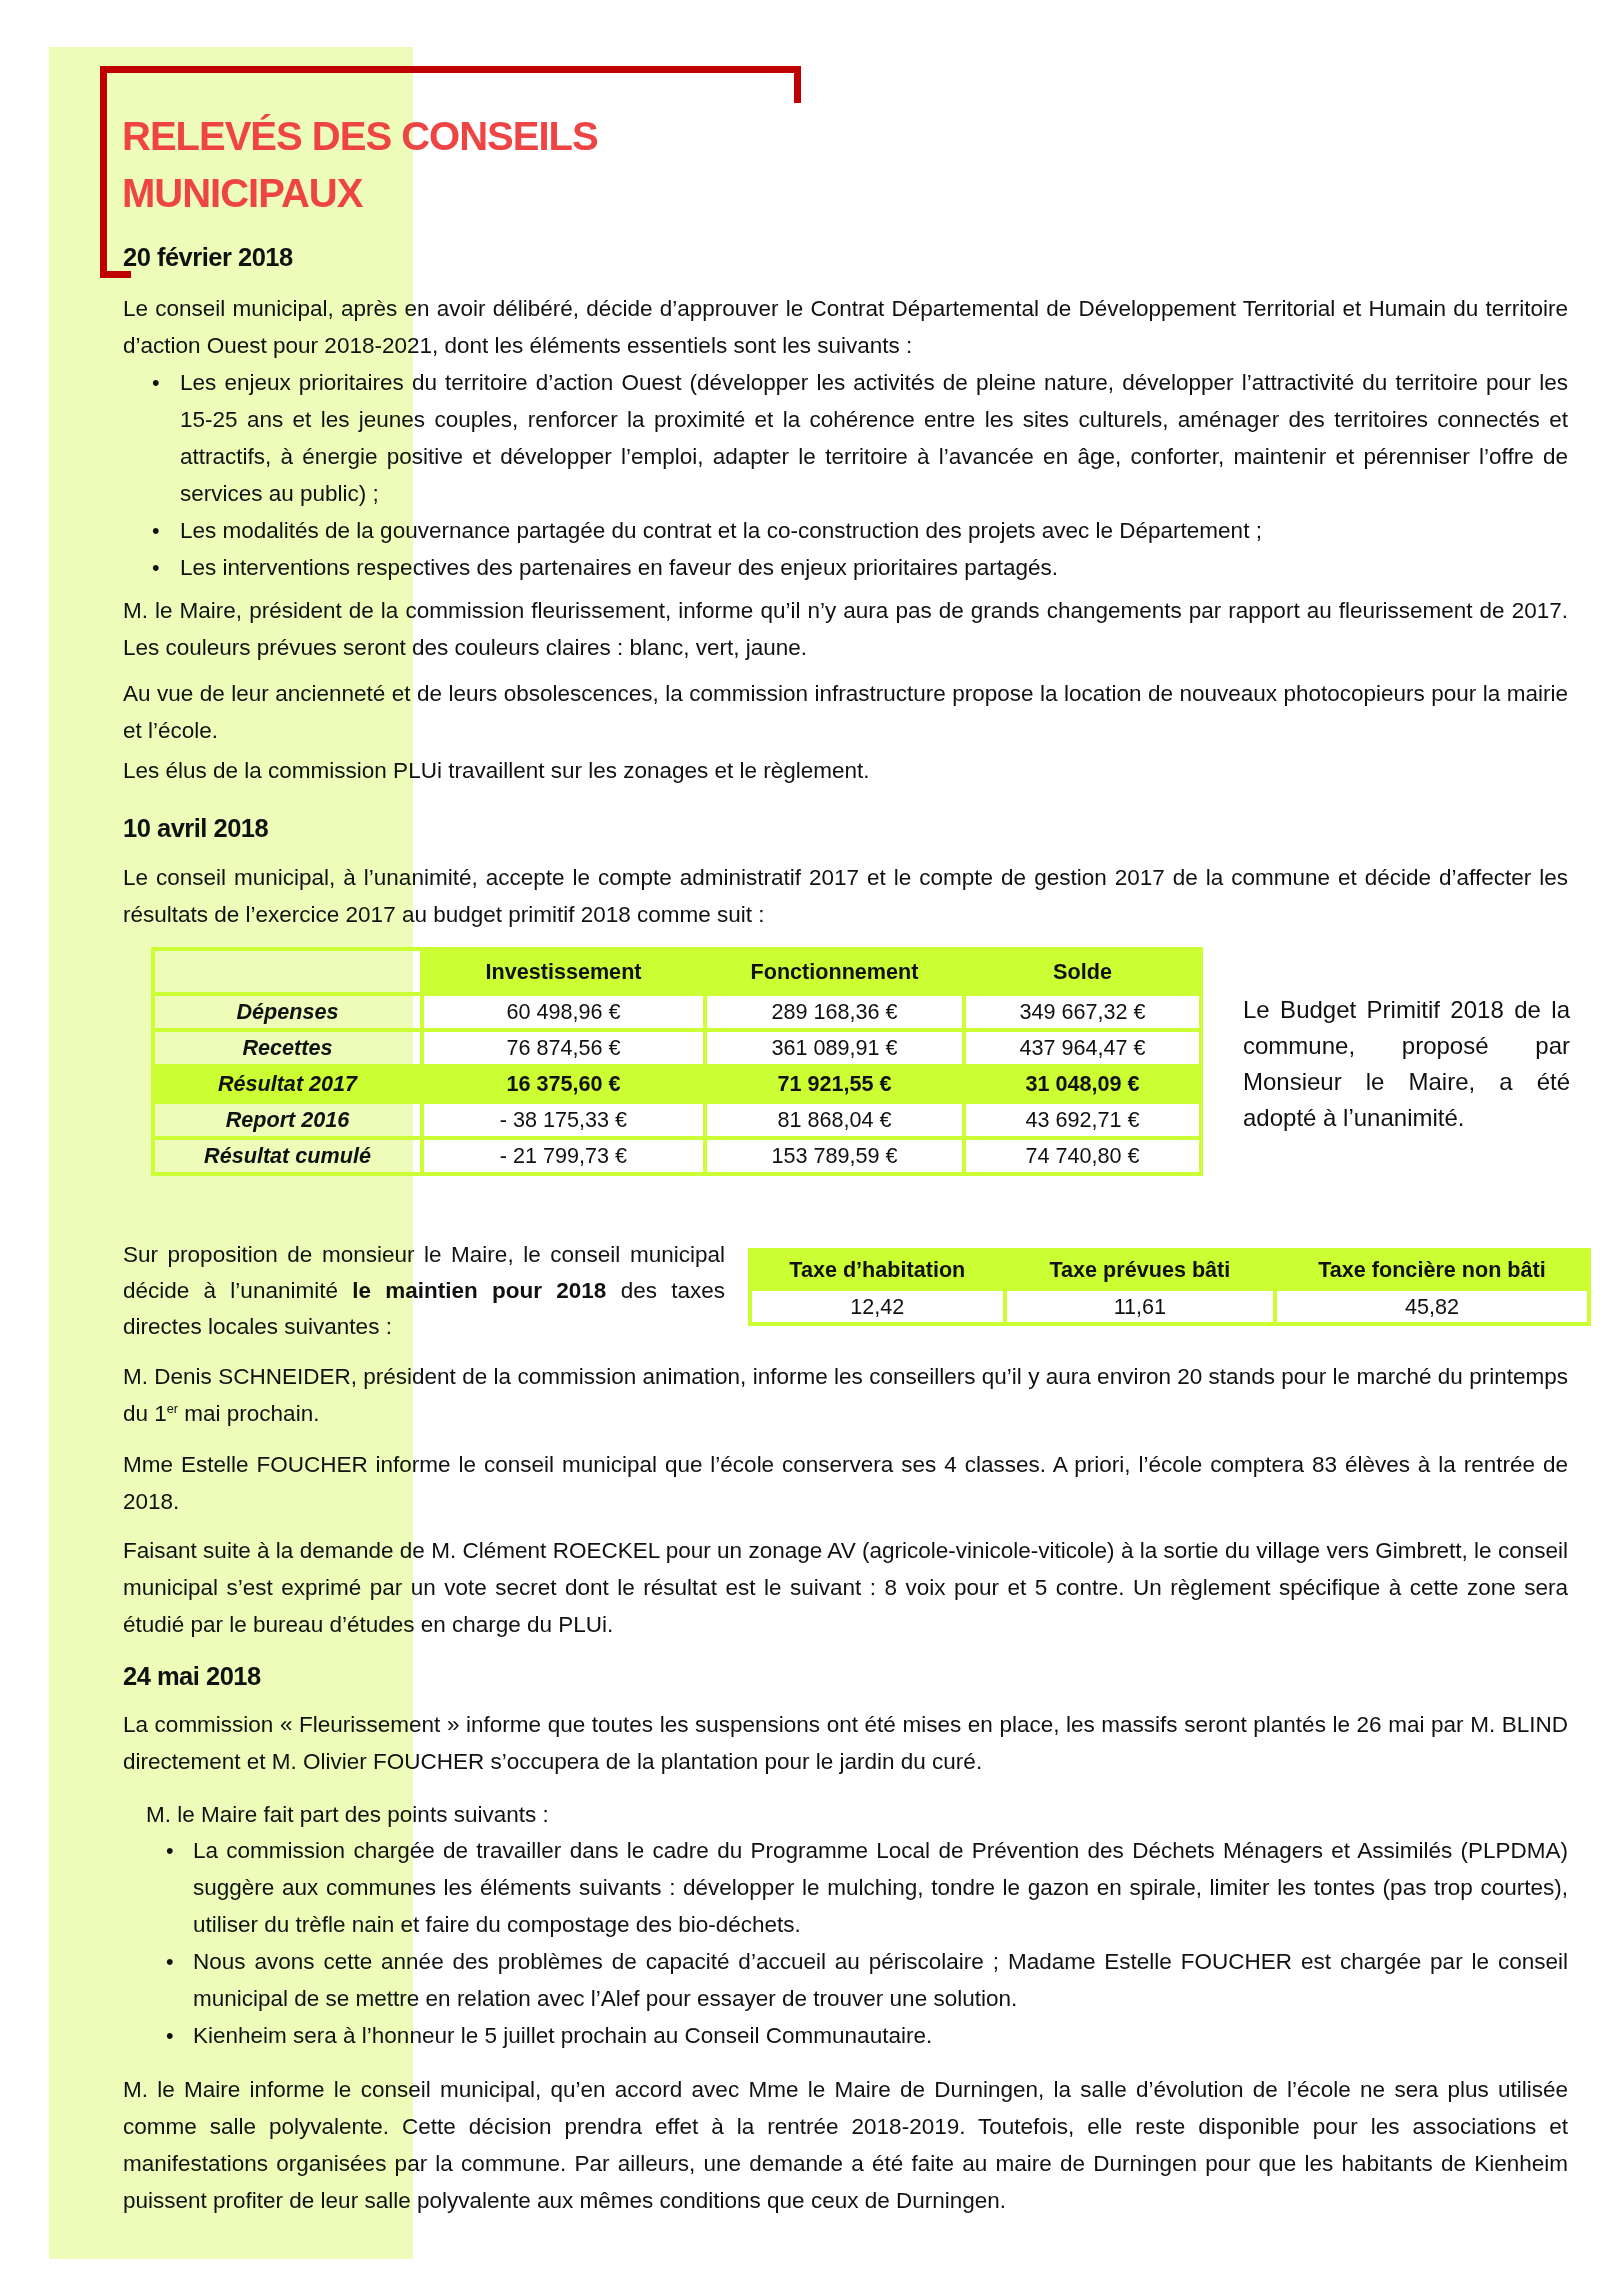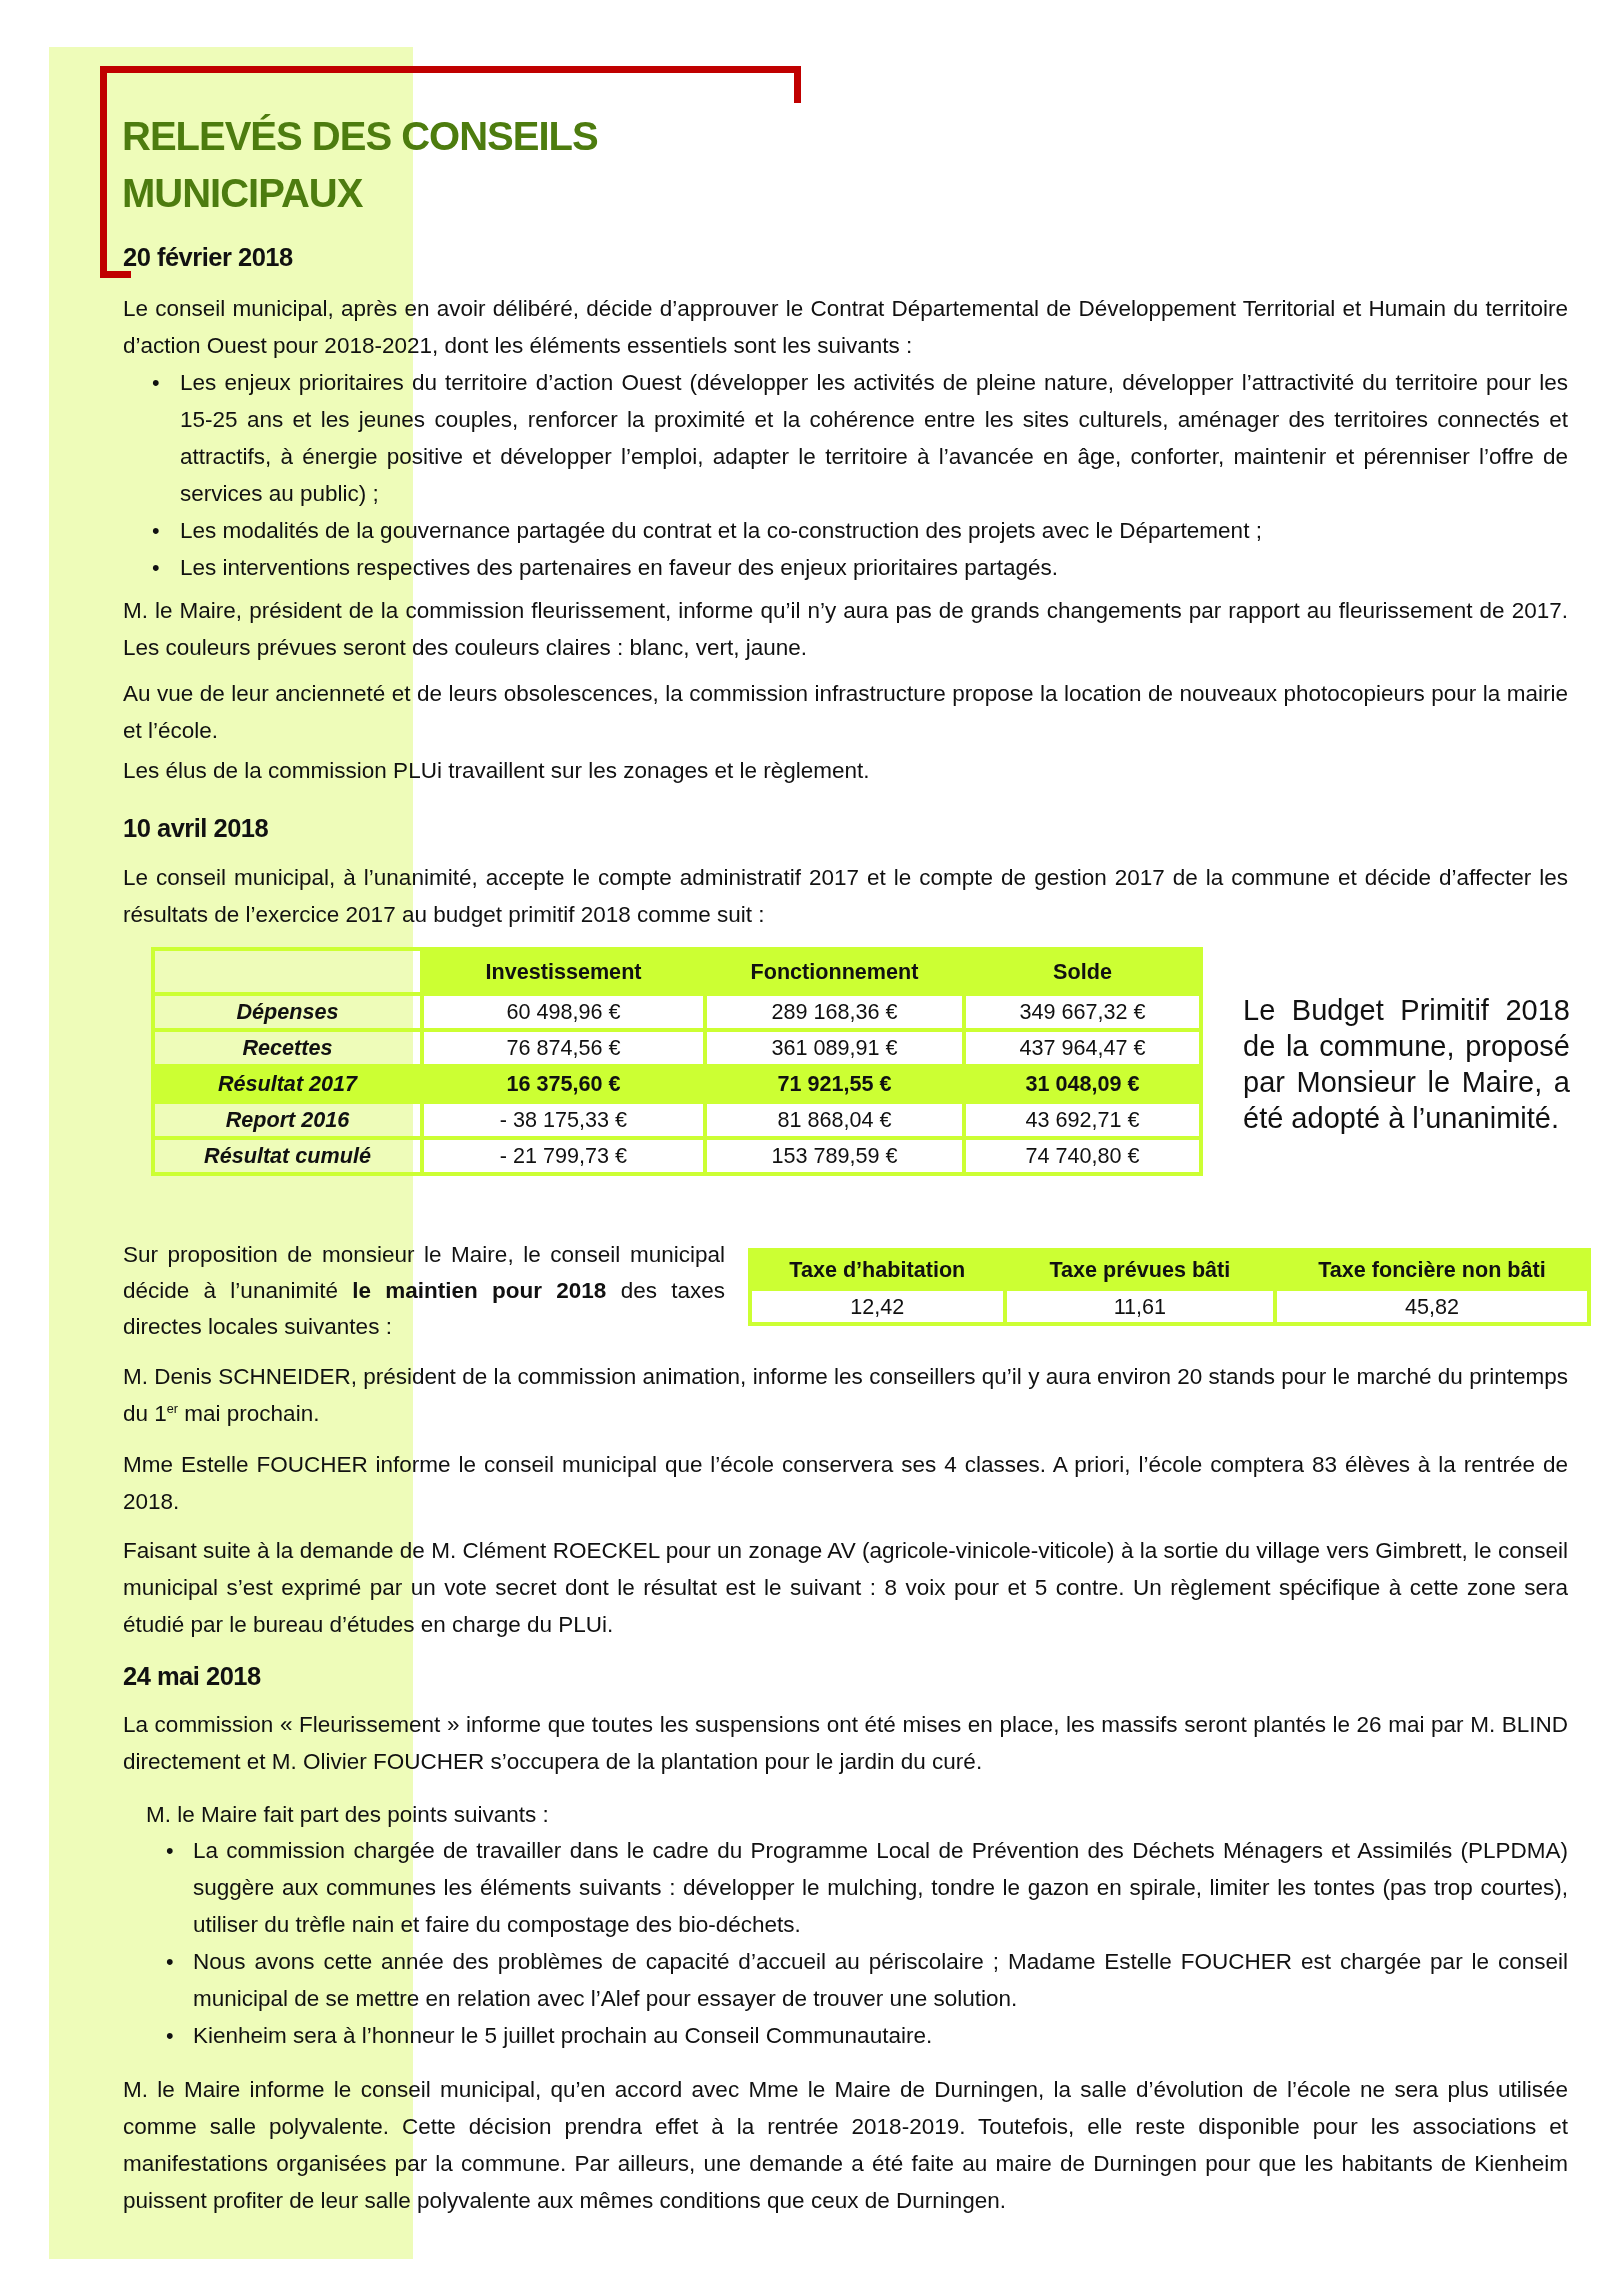--- a/index.html
+++ b/index.html
@@ -3,41 +3,41 @@
 <meta charset="utf-8">
 <style>
   html, body { margin:0; padding:0; background:#ffffff; }
   body { width:1621px; height:2293px; position:relative; overflow:hidden;
          font-family:"Liberation Sans", sans-serif; color:#111; }
   .panel { position:absolute; left:49px; top:47px; width:364px; height:2212px; background:#eefcb9; }
   .frame-top { position:absolute; left:100px; top:66px; width:701px; height:6.9px; background:#c00000; }
   .frame-right { position:absolute; left:794px; top:66px; width:6.9px; height:37px; background:#c00000; }
   .frame-left { position:absolute; left:100px; top:66px; width:6.9px; height:212px; background:#c00000; }
   .frame-bottom { position:absolute; left:100px; top:271px; width:31px; height:6.9px; background:#c00000; }
-  .title { position:absolute; left:122px; color:#4d7c0f; font-weight:bold; font-size:40px; letter-spacing:-1px; line-height:57px; }
+  .title { position:absolute; left:122px; color:#ef4444; font-weight:bold; font-size:40px; letter-spacing:-1px; line-height:57px; }
   .blk { position:absolute; left:123px; width:1445px; font-size:22.5px; line-height:37px; text-align:justify; }
   .date { position:absolute; left:123px; font-weight:bold; font-size:25.5px; letter-spacing:-0.5px; }
   ul.bul { list-style:none; margin:0; padding:0; }
   ul.bul li { position:relative; padding-left:57px; }
   ul.bul li::before { content:"\2022"; position:absolute; left:29px; top:0; font-size:21.6px; }
   .blk.indent-list ul.bul li { padding-left:70px; }
   .blk.indent-list ul.bul li::before { left:43px; }
   sup { font-size:12.7px; line-height:0; }
   b { font-weight:bold; }
 
   table.budget { position:absolute; left:151px; top:947px; border-collapse:collapse; font-size:21.6px; }
   table.budget td, table.budget th { border:4.9px solid #ccff33; height:32px; padding:0; text-align:center; }
   table.budget th { background:#ccff33; font-weight:bold; height:41px; }
   table.budget .lbl { width:265px; background:transparent; font-weight:bold; font-style:italic; }
   table.budget thead .lbl { background:transparent; }
   table.budget .c1 { width:279px; } table.budget .c2 { width:255px; } table.budget .c3 { width:233px; }
   table.budget tr.hl td { background:#ccff33; font-weight:bold; }
   table.budget td.val { background:#ffffff; }
   table.budget tr.hl td.val { background:#ccff33; }
-  .side-note { position:absolute; left:1243px; top:992px; width:327px; font-size:29px; line-height:36px; text-align:justify; }
+  .side-note { position:absolute; left:1243px; top:992px; width:327px; font-size:24px; line-height:36px; text-align:justify; }
 
   .tax-para { position:absolute; left:123px; top:1237px; width:602px; font-size:22.5px; line-height:36px; text-align:justify; }
   table.tax { position:absolute; left:748px; top:1248px; border-collapse:collapse; font-size:21.6px; }
   table.tax th { background:#ccff33; border:4.9px solid #ccff33; font-weight:bold; height:35px; padding:0 7.8px; }
   table.tax td { background:#fff; border:4.9px solid #ccff33; height:29px; text-align:center; }
   table.tax .t1 { width:235px; } table.tax .t2 { width:251px; } table.tax .t3 { width:294px; }
 </style>
 </head>
 <body>
 

